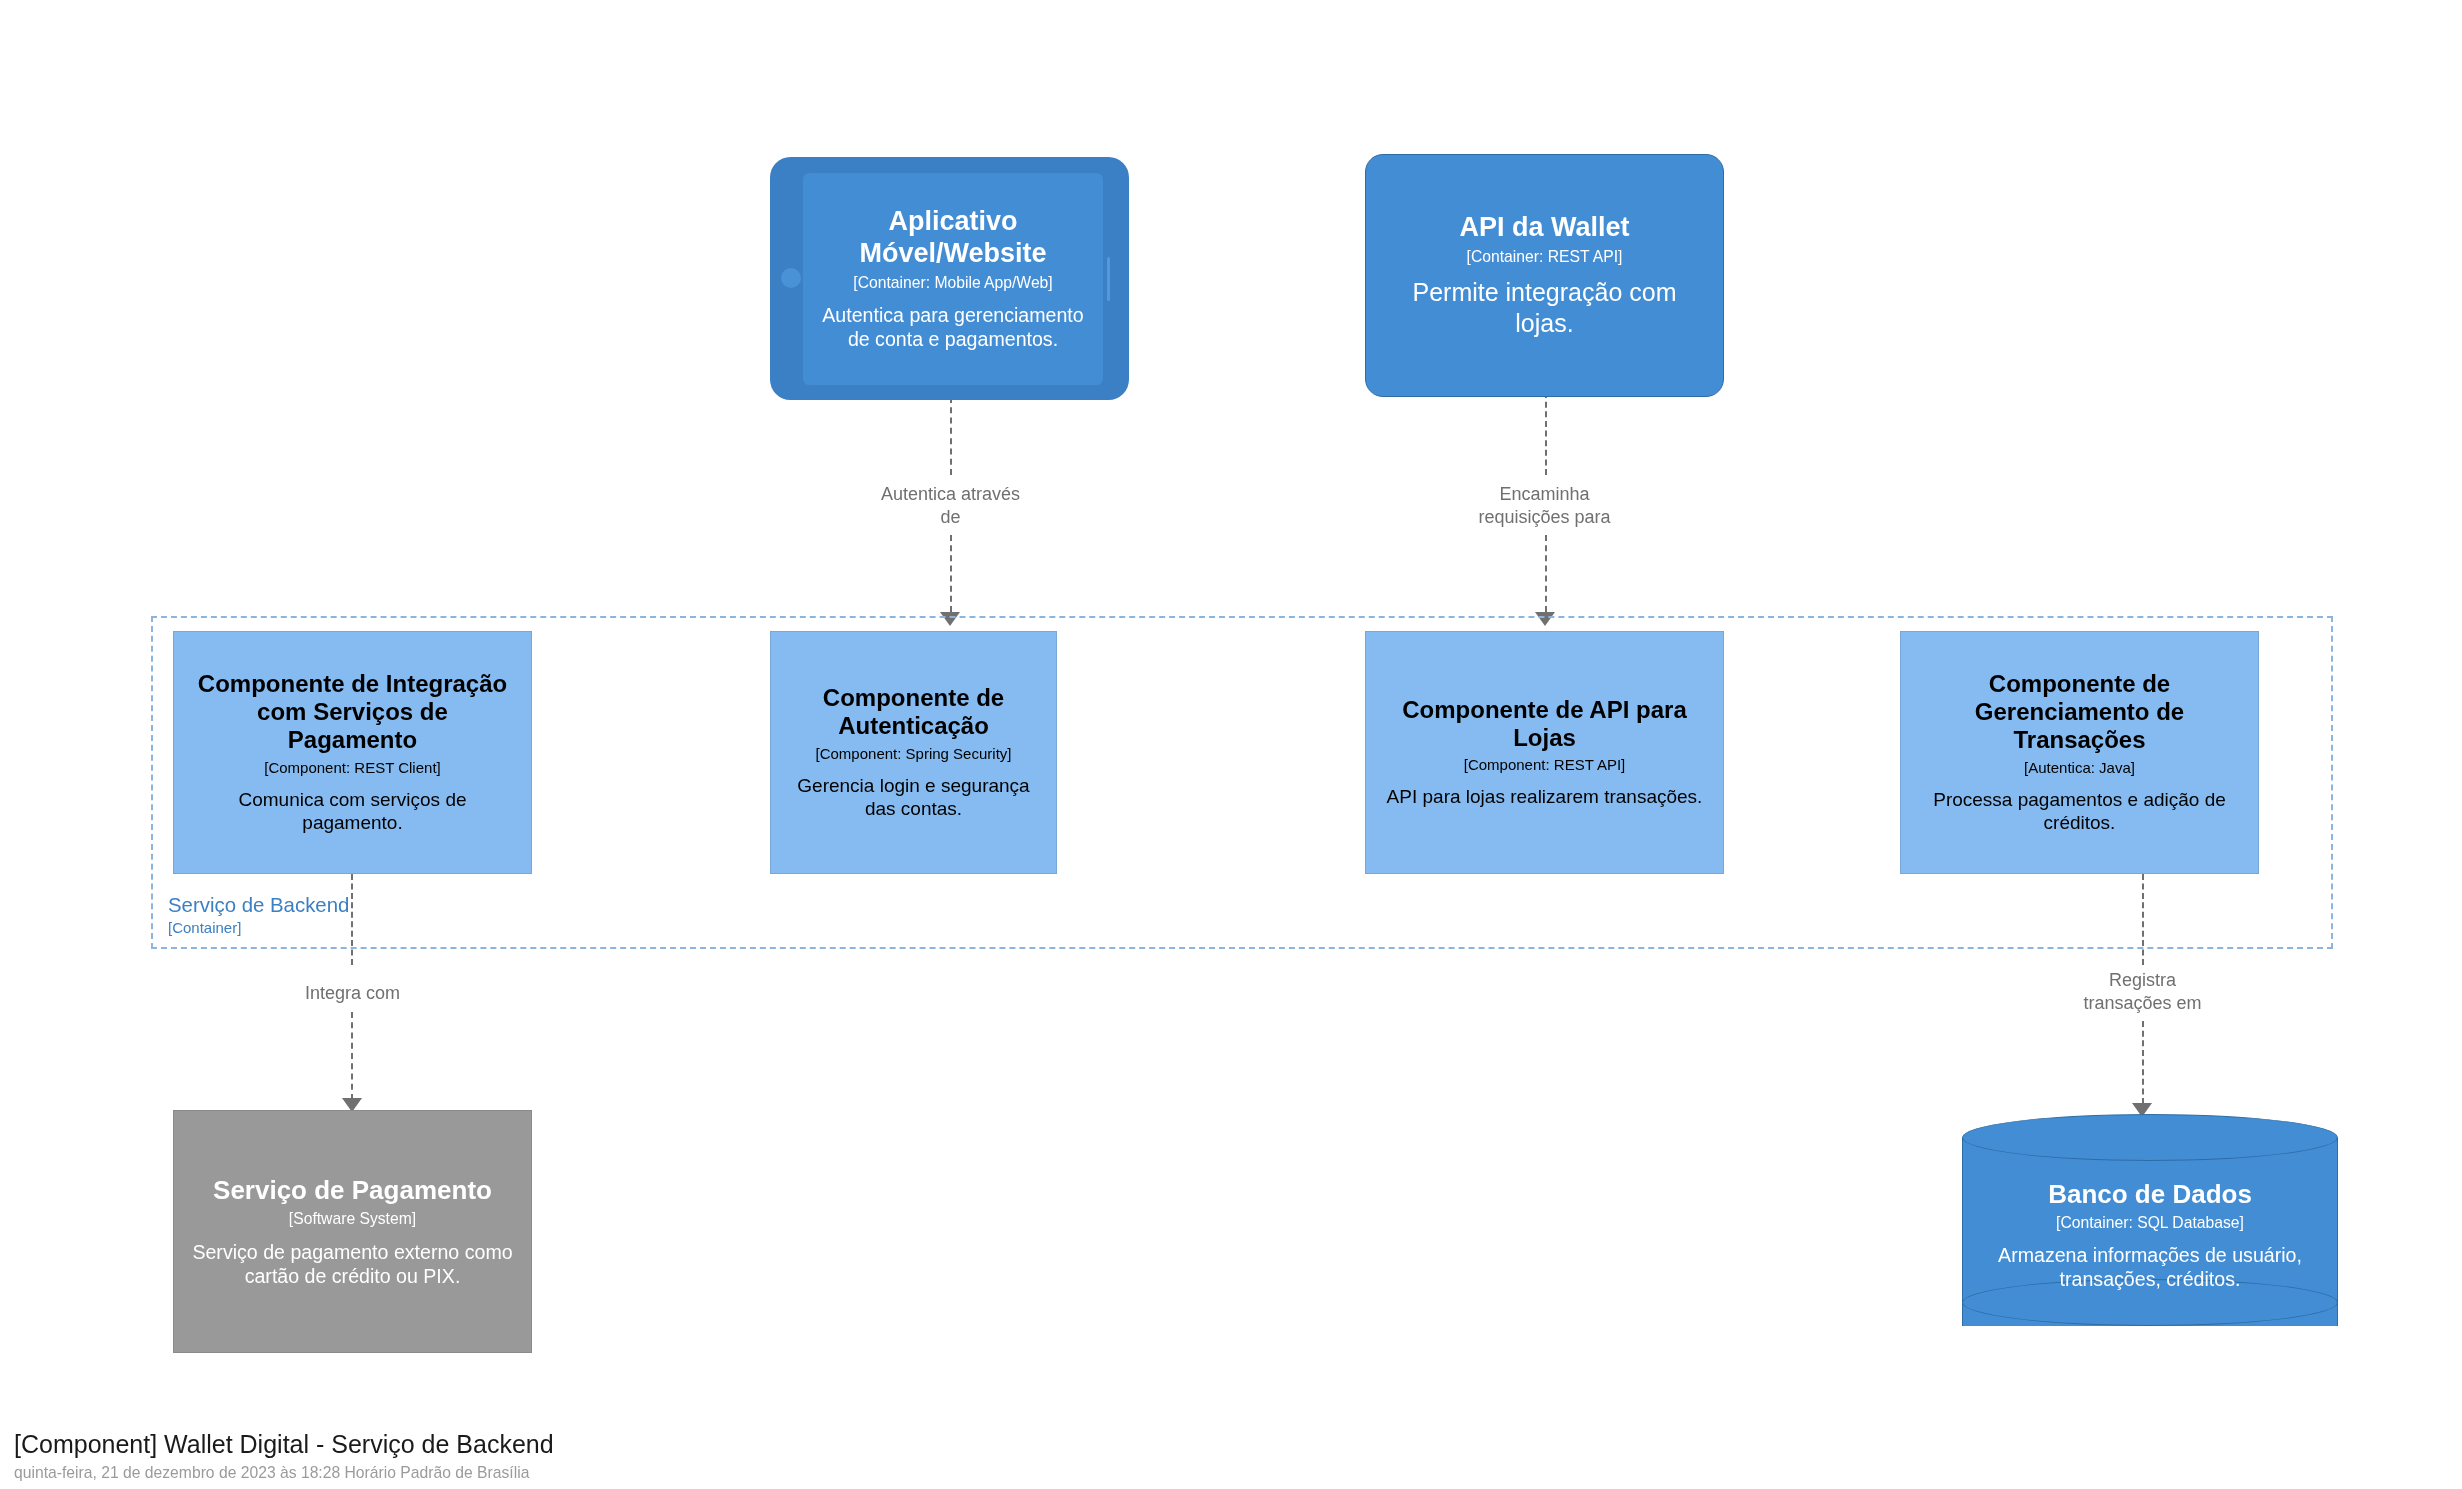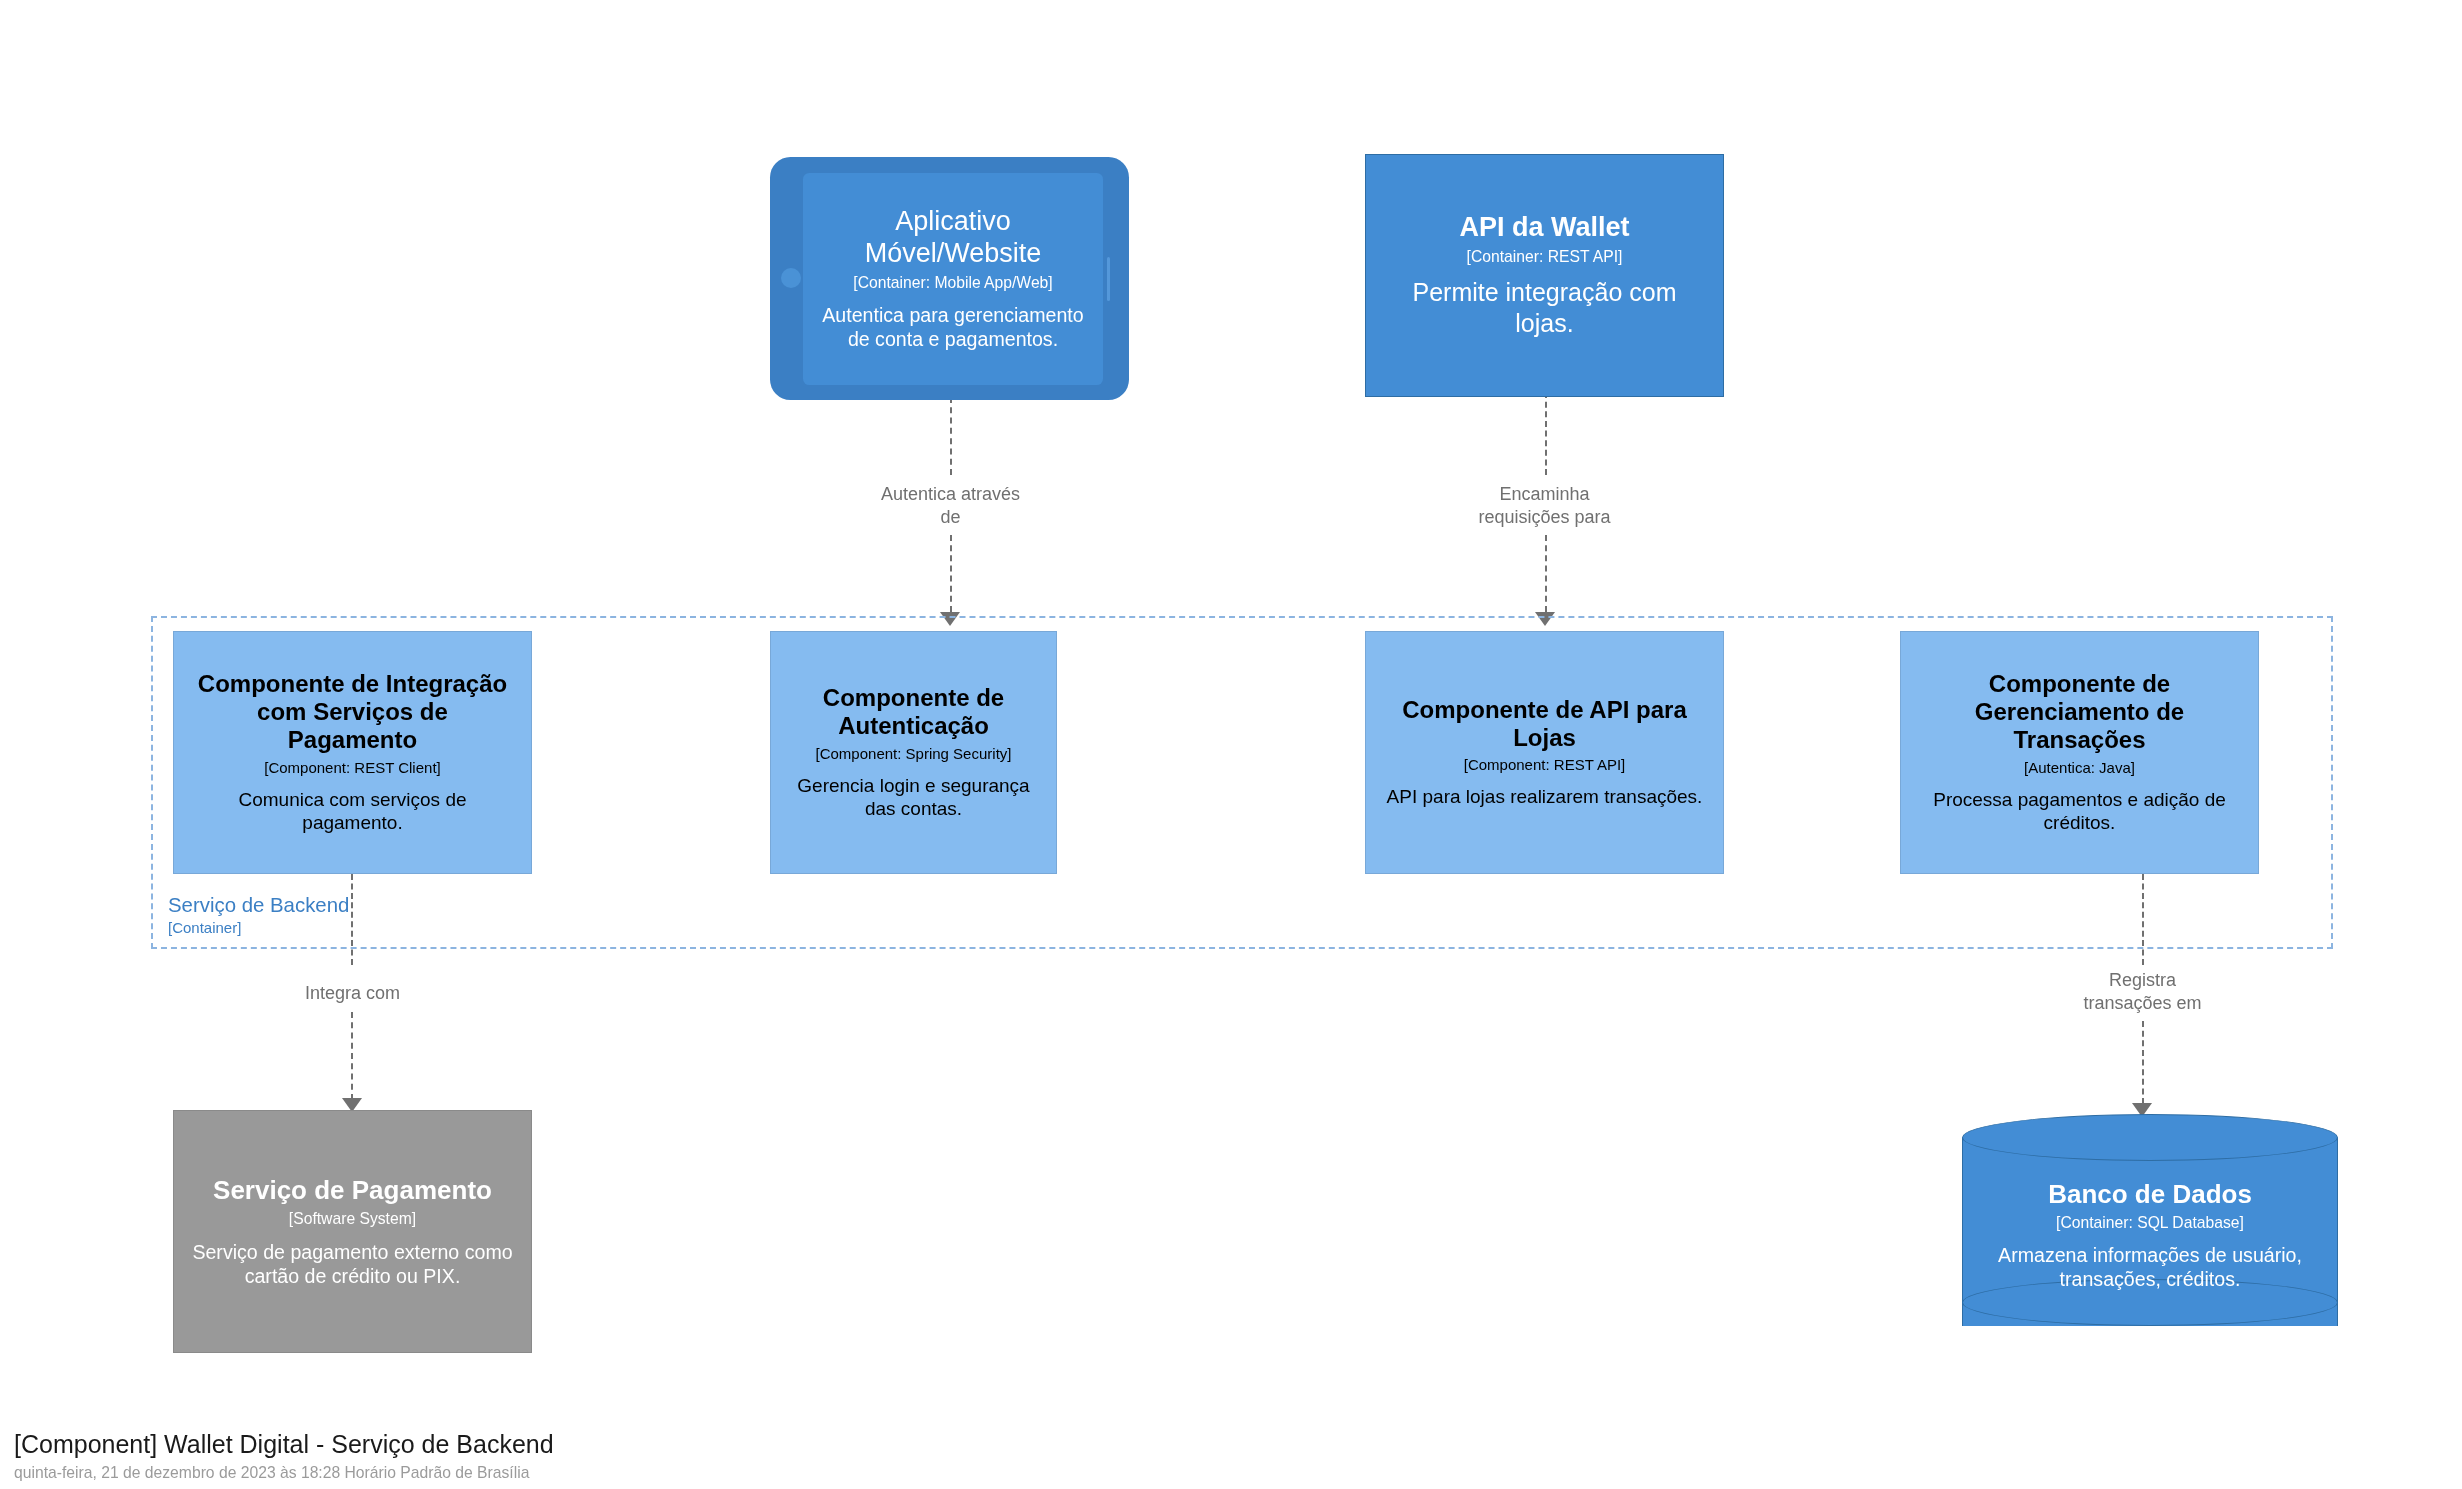--- a/index.html
+++ b/index.html
@@ -91,21 +91,21 @@
     border-radius: 6.3px;
     box-sizing: border-box;
     display: flex;
     flex-direction: column;
     align-items: center;
     justify-content: center;
     text-align: center;
     color: #ffffff;
     padding: 0 14px;
   }
-  .device-screen .n-title { font-size: 27px; font-weight: normal; line-height: 1.16; }
+  .device-screen .n-title { font-size: 27px; font-weight: bold; line-height: 1.16; }
   .device-screen .n-tech  { font-size: 15.7px; margin-top: 4.7px; text-align: right; }
   .device-screen .n-desc  { font-size: 19.6px; margin-top: 11px; line-height: 1.24; }
   .device-button {
     position: absolute;
     width: 20.4px; height: 20.4px;
     border-radius: 50%;
     background: #4a92d6;
   }
   .device-speaker {
     position: absolute;
@@ -252,21 +252,21 @@
   <div class="device-node" style="left:770px; top:157px; width:359px; height:243px;">
     <div class="device-screen" style="left:33px; top:15.7px; width:300px; height:212px;">
       <div class="n-title">Aplicativo Móvel/Website</div>
       <div class="n-tech">[Container: Mobile App/Web]</div>
       <div class="n-desc">Autentica para gerenciamento de conta e pagamentos.</div>
     </div>
     <div class="device-button" style="left:11px; top:111px;"></div>
     <div class="device-speaker" style="left:337px; top:100px; height:44px;"></div>
   </div>
 
-  <div class="node container-node" style="left:1365px; top:154px; width:359px; height:243px;">
+  <div class="node container-node" style="left:1365px; top:154px; width:359px; height:243px;border-radius:18px;">
     <div class="n-title">API da Wallet</div>
     <div class="n-tech">[Container: REST API]</div>
     <div class="n-desc">Permite integração com lojas.</div>
   </div>
 
   <div class="node component-node" style="left:173px; top:631px; width:359px; height:243px;">
     <div class="n-title">Componente de Integração com Serviços de Pagamento</div>
     <div class="n-tech">[Component: REST Client]</div>
     <div class="n-desc">Comunica com serviços de pagamento.</div>
   </div>

